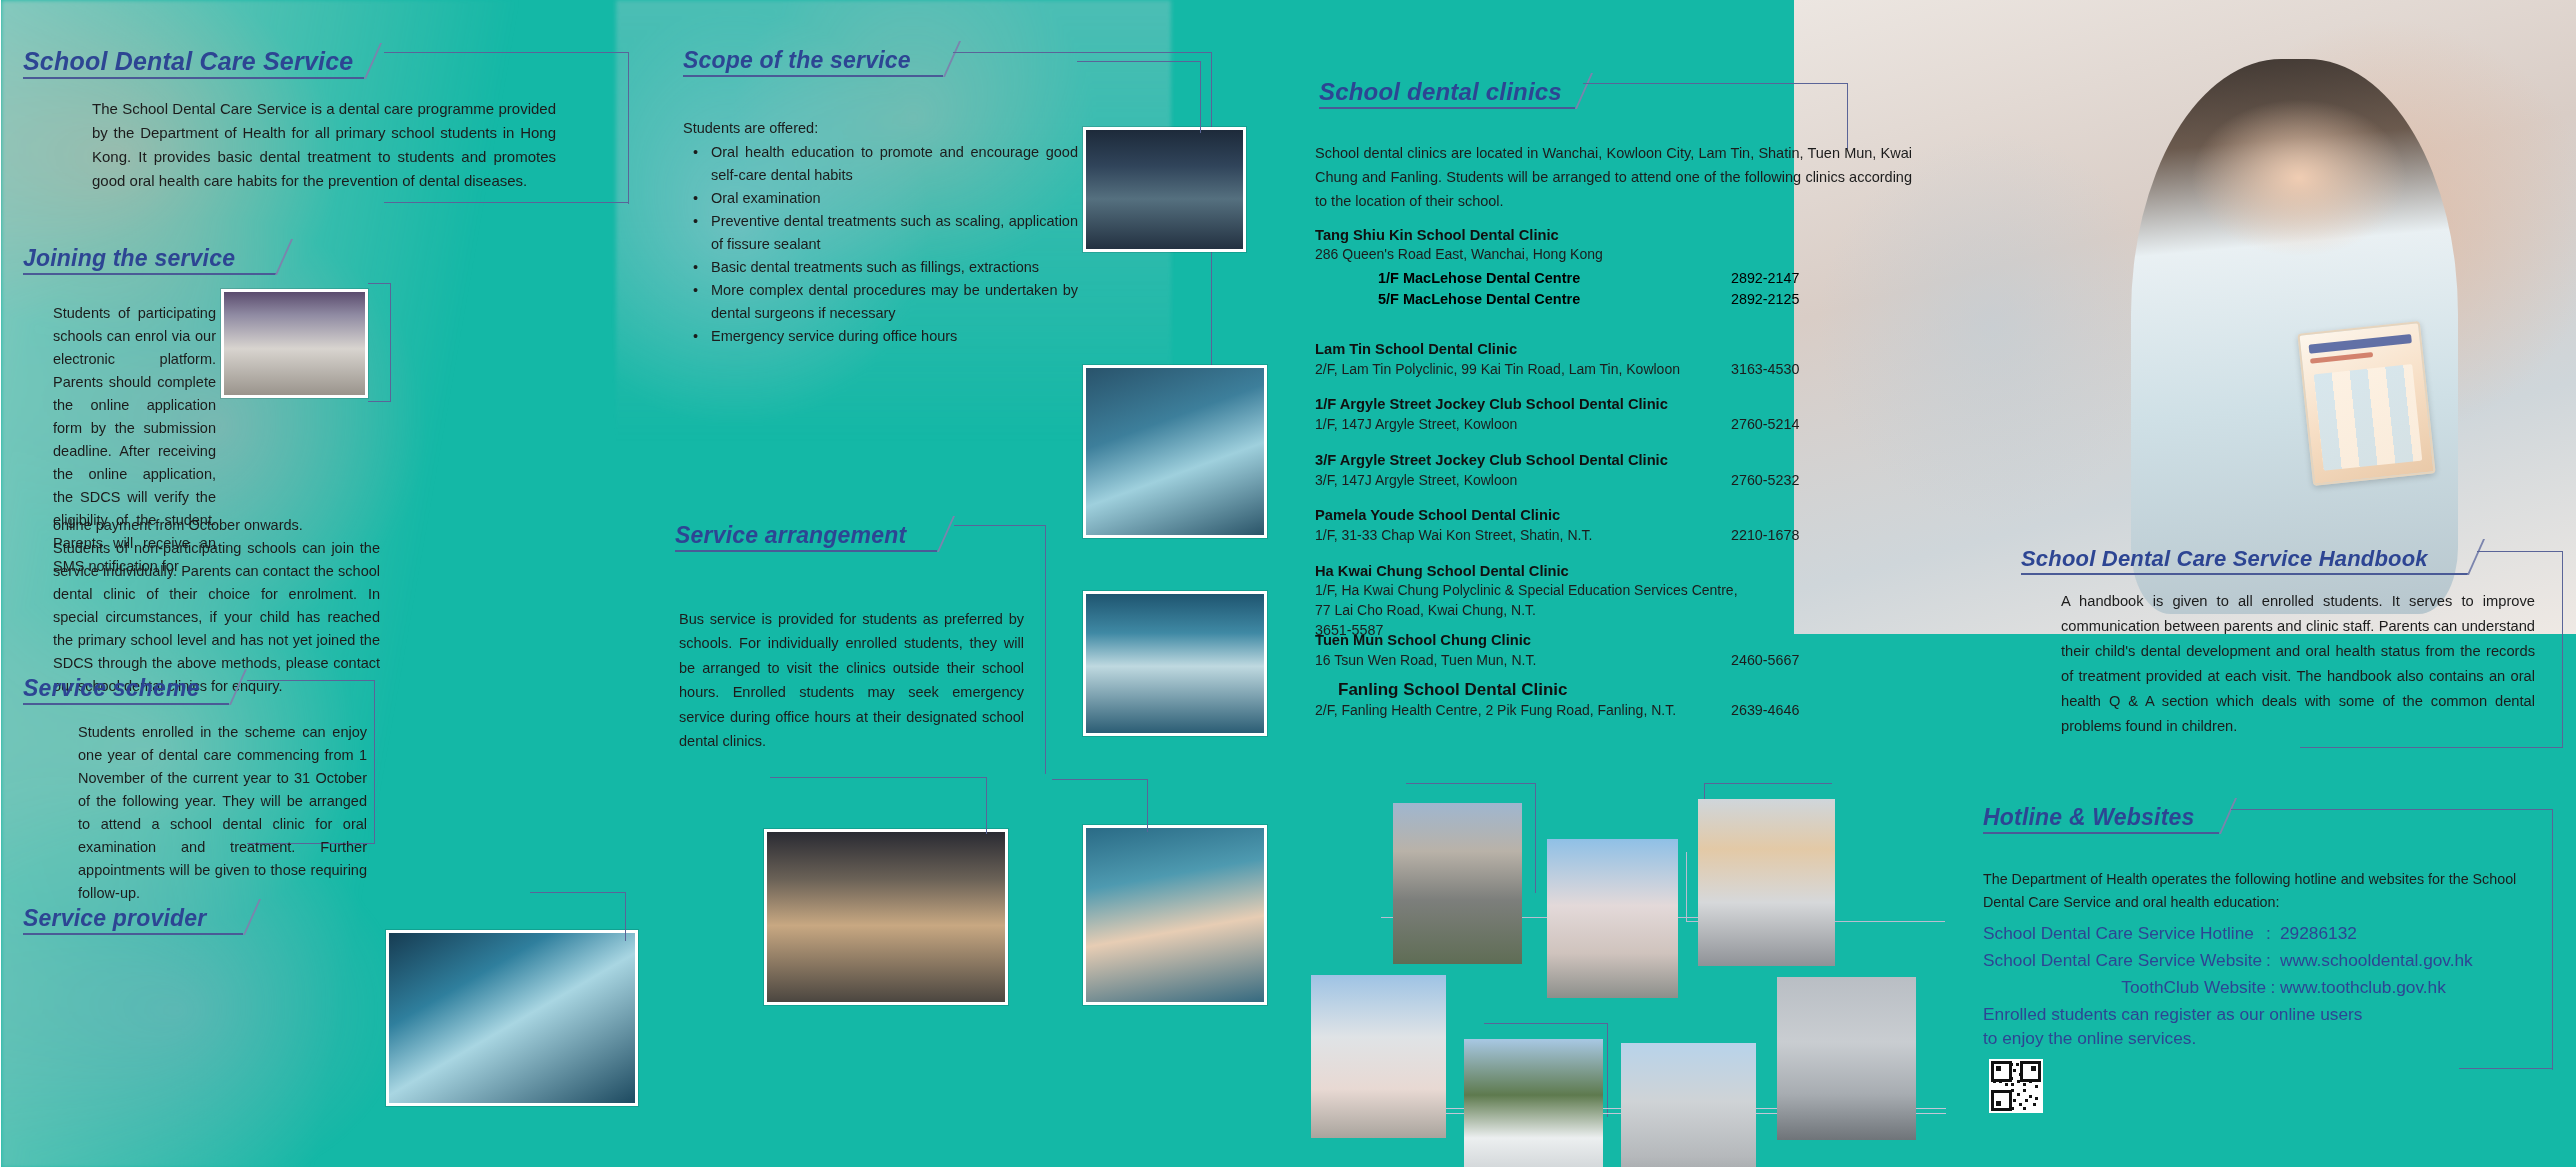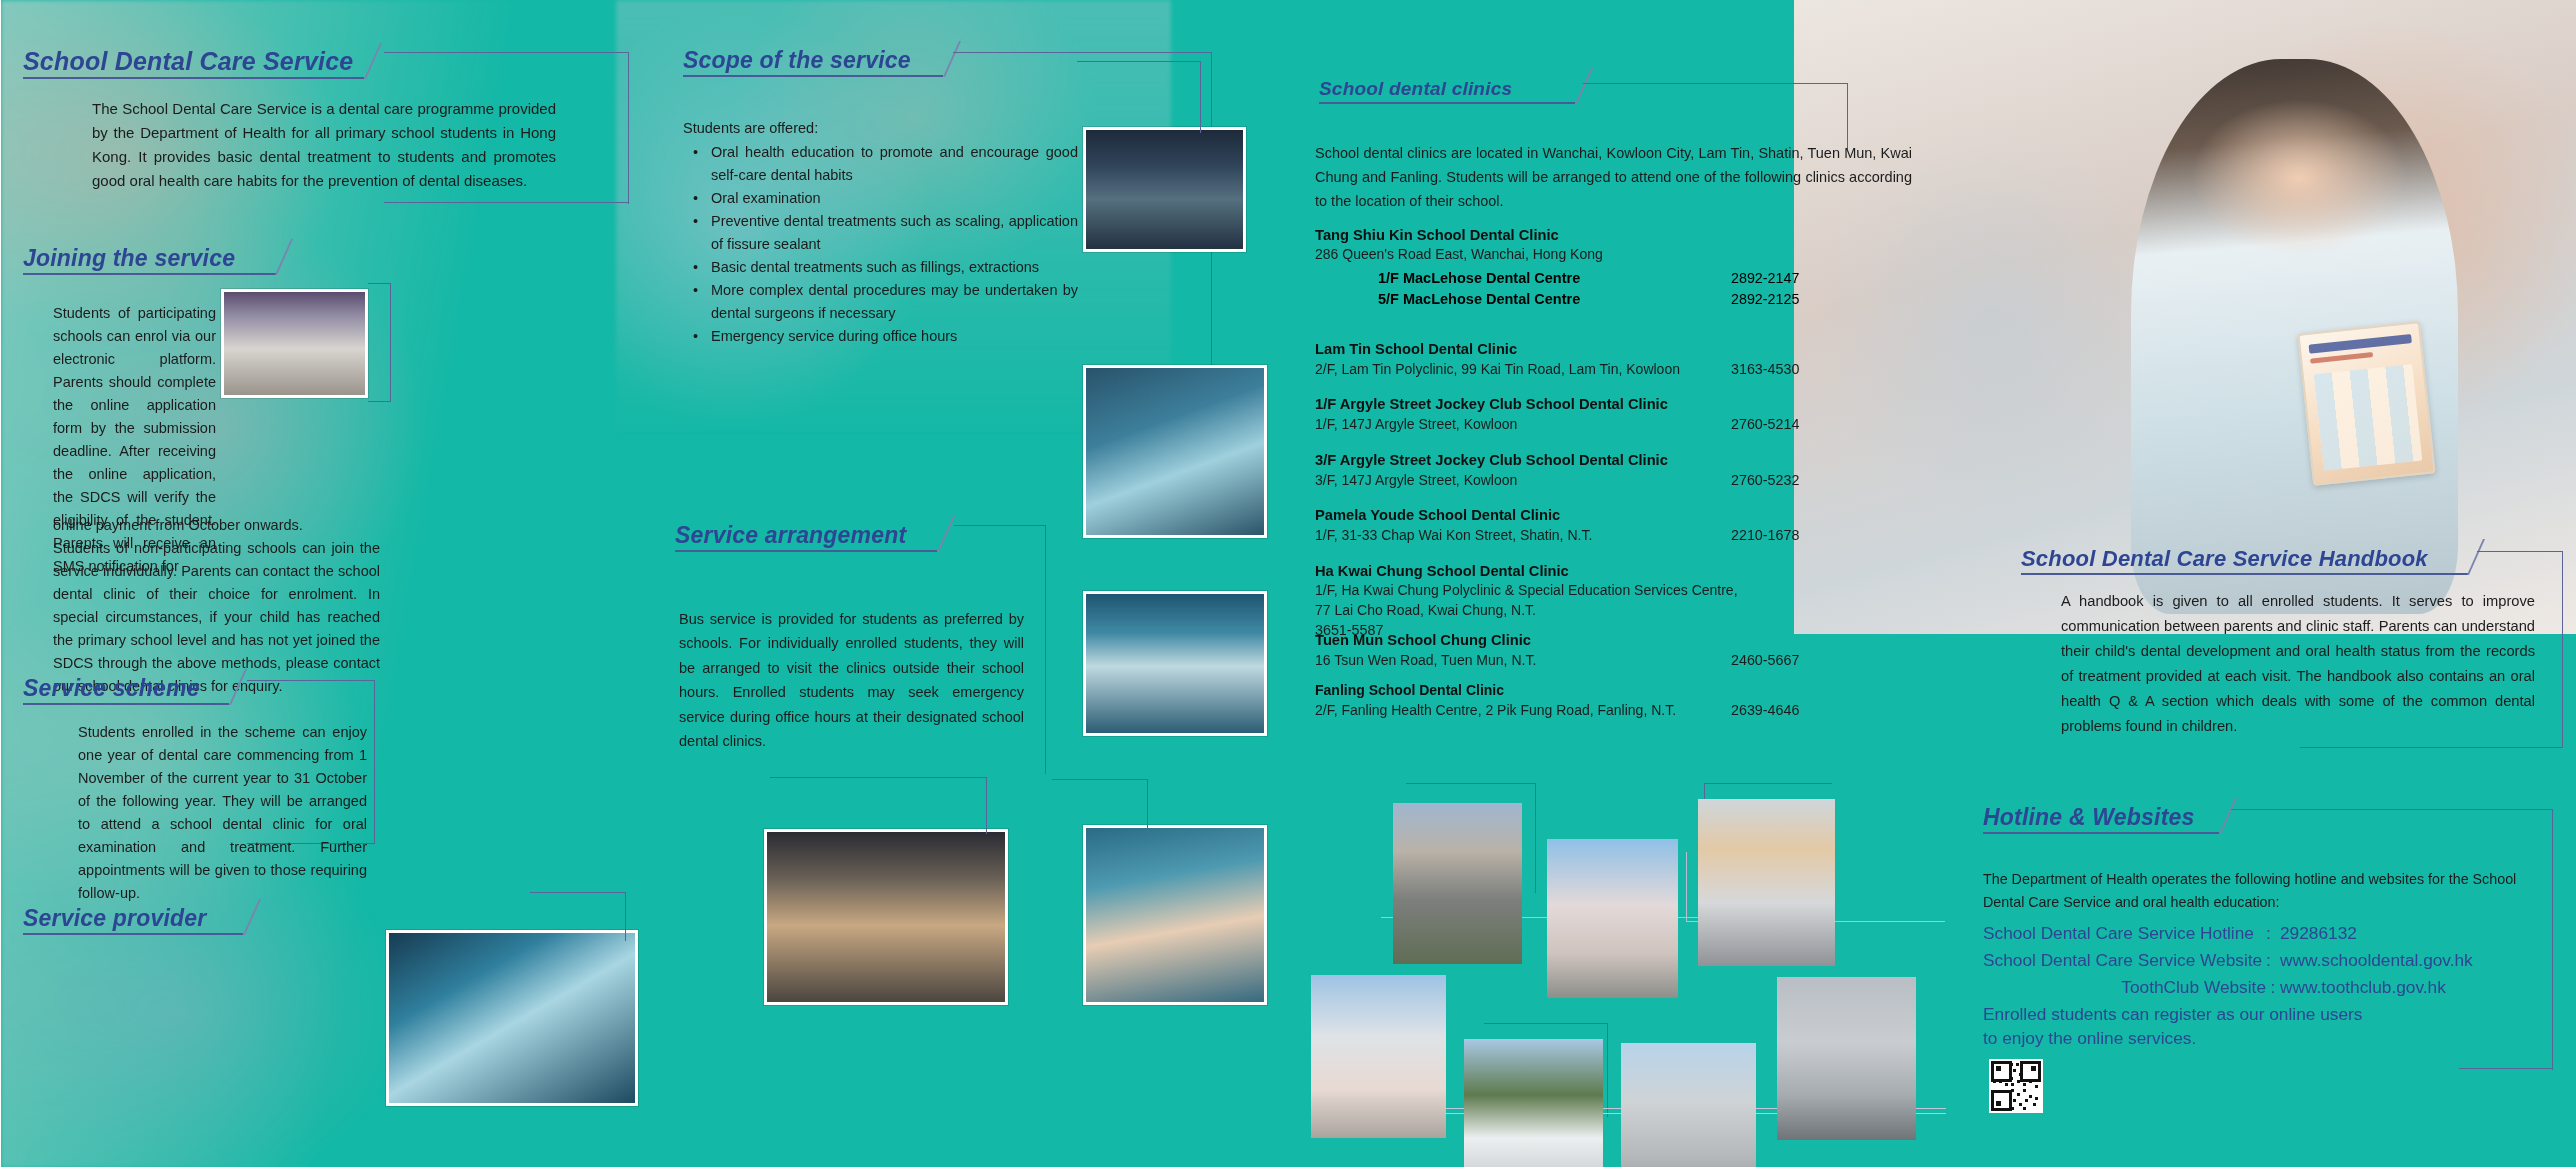--- a/index.html
+++ b/index.html
@@ -258,21 +258,21 @@
   <div class="photo bd ph-treat" style="left:1082px;top:591px;width:178px;height:139px;"></div>
 
   <div class="photo bd ph-child" style="left:1082px;top:825px;width:178px;height:174px;"></div>
   <div class="frame noleft nobottom" style="left:1051px;top:779px;width:95px;height:52px;"></div>
 
   <div class="photo bd ph-bus" style="left:763px;top:829px;width:238px;height:170px;"></div>
   <div class="frame noleft nobottom" style="left:769px;top:777px;width:216px;height:56px;"></div>
 
   <div class="sec" style="left:1318px;top:79px;width:297px;">
     <div class="sec-head">
-      <span class="sec-title" style="font-size:19px;">School dental clinics</span>
+      <span class="sec-title" style="font-size:24px;">School dental clinics</span>
       <span class="sec-rule" style="width:256px;"></span>
       <span class="sec-tick" style="left:264px;bottom:0;"></span>
     </div>
   </div>
   <div class="frame noleft nobottom noright" style="left:1582px;top:83px;width:264px;height:65px;border-right:1.5px solid #5a6498;"></div>
 
   <div class="bodytext" style="position:absolute;left:1314px;top:141px;width:597px;font-size:14.5px;line-height:24px;">School dental clinics are located in Wanchai, Kowloon City, Lam Tin, Shatin, Tuen Mun, Kwai Chung and Fanling. Students will be arranged to attend one of the following clinics according to the location of their school.</div>
 
   <div style="position:absolute;left:1314px;top:226px;width:595px;">
     <div class="clinic-name" style="font-size:14.7px;line-height:19px;">Tang Shiu Kin School Dental Clinic</div>
@@ -330,21 +330,21 @@
 
   <div style="position:absolute;left:1314px;top:630px;width:595px;">
     <div class="clinic-name" style="font-size:14.7px;line-height:20px;">Tuen Mun School Chung Clinic</div>
     <div class="crow" style="display:flex;">
       <span class="clinic-addr" style="width:416px;font-size:14px;line-height:20px;">16 Tsun Wen Road, Tuen Mun, N.T.</span>
       <span class="clinic-tel" style="font-size:14.3px;line-height:20px;">2460-5667</span>
     </div>
   </div>
 
   <div style="position:absolute;left:1314px;top:680px;width:595px;">
-    <div class="clinic-name" style="font-size:14px;line-height:20px;">Fanling School Dental Clinic</div>
+    <div class="clinic-name" style="font-size:17px;line-height:20px;margin-left:23px;">Fanling School Dental Clinic</div>
     <div class="crow" style="display:flex;">
       <span class="clinic-addr" style="width:416px;font-size:14px;line-height:20px;">2/F, Fanling Health Centre, 2 Pik Fung Road, Fanling, N.T.</span>
       <span class="clinic-tel" style="font-size:14.3px;line-height:20px;">2639-4646</span>
     </div>
   </div>
 
   <div class="frame noleft nobottom" style="left:1405px;top:783px;width:129px;height:109px;"></div>
   <div class="frame noright nobottom" style="left:1703px;top:783px;width:127px;height:107px;"></div>
   <div class="frame noleft notop" style="left:1380px;top:852px;width:317px;height:65px;border-color:#b9bdd0;"></div>
   <div class="frame noright notop" style="left:1685px;top:852px;width:258px;height:69px;border-color:#b9bdd0;"></div>

